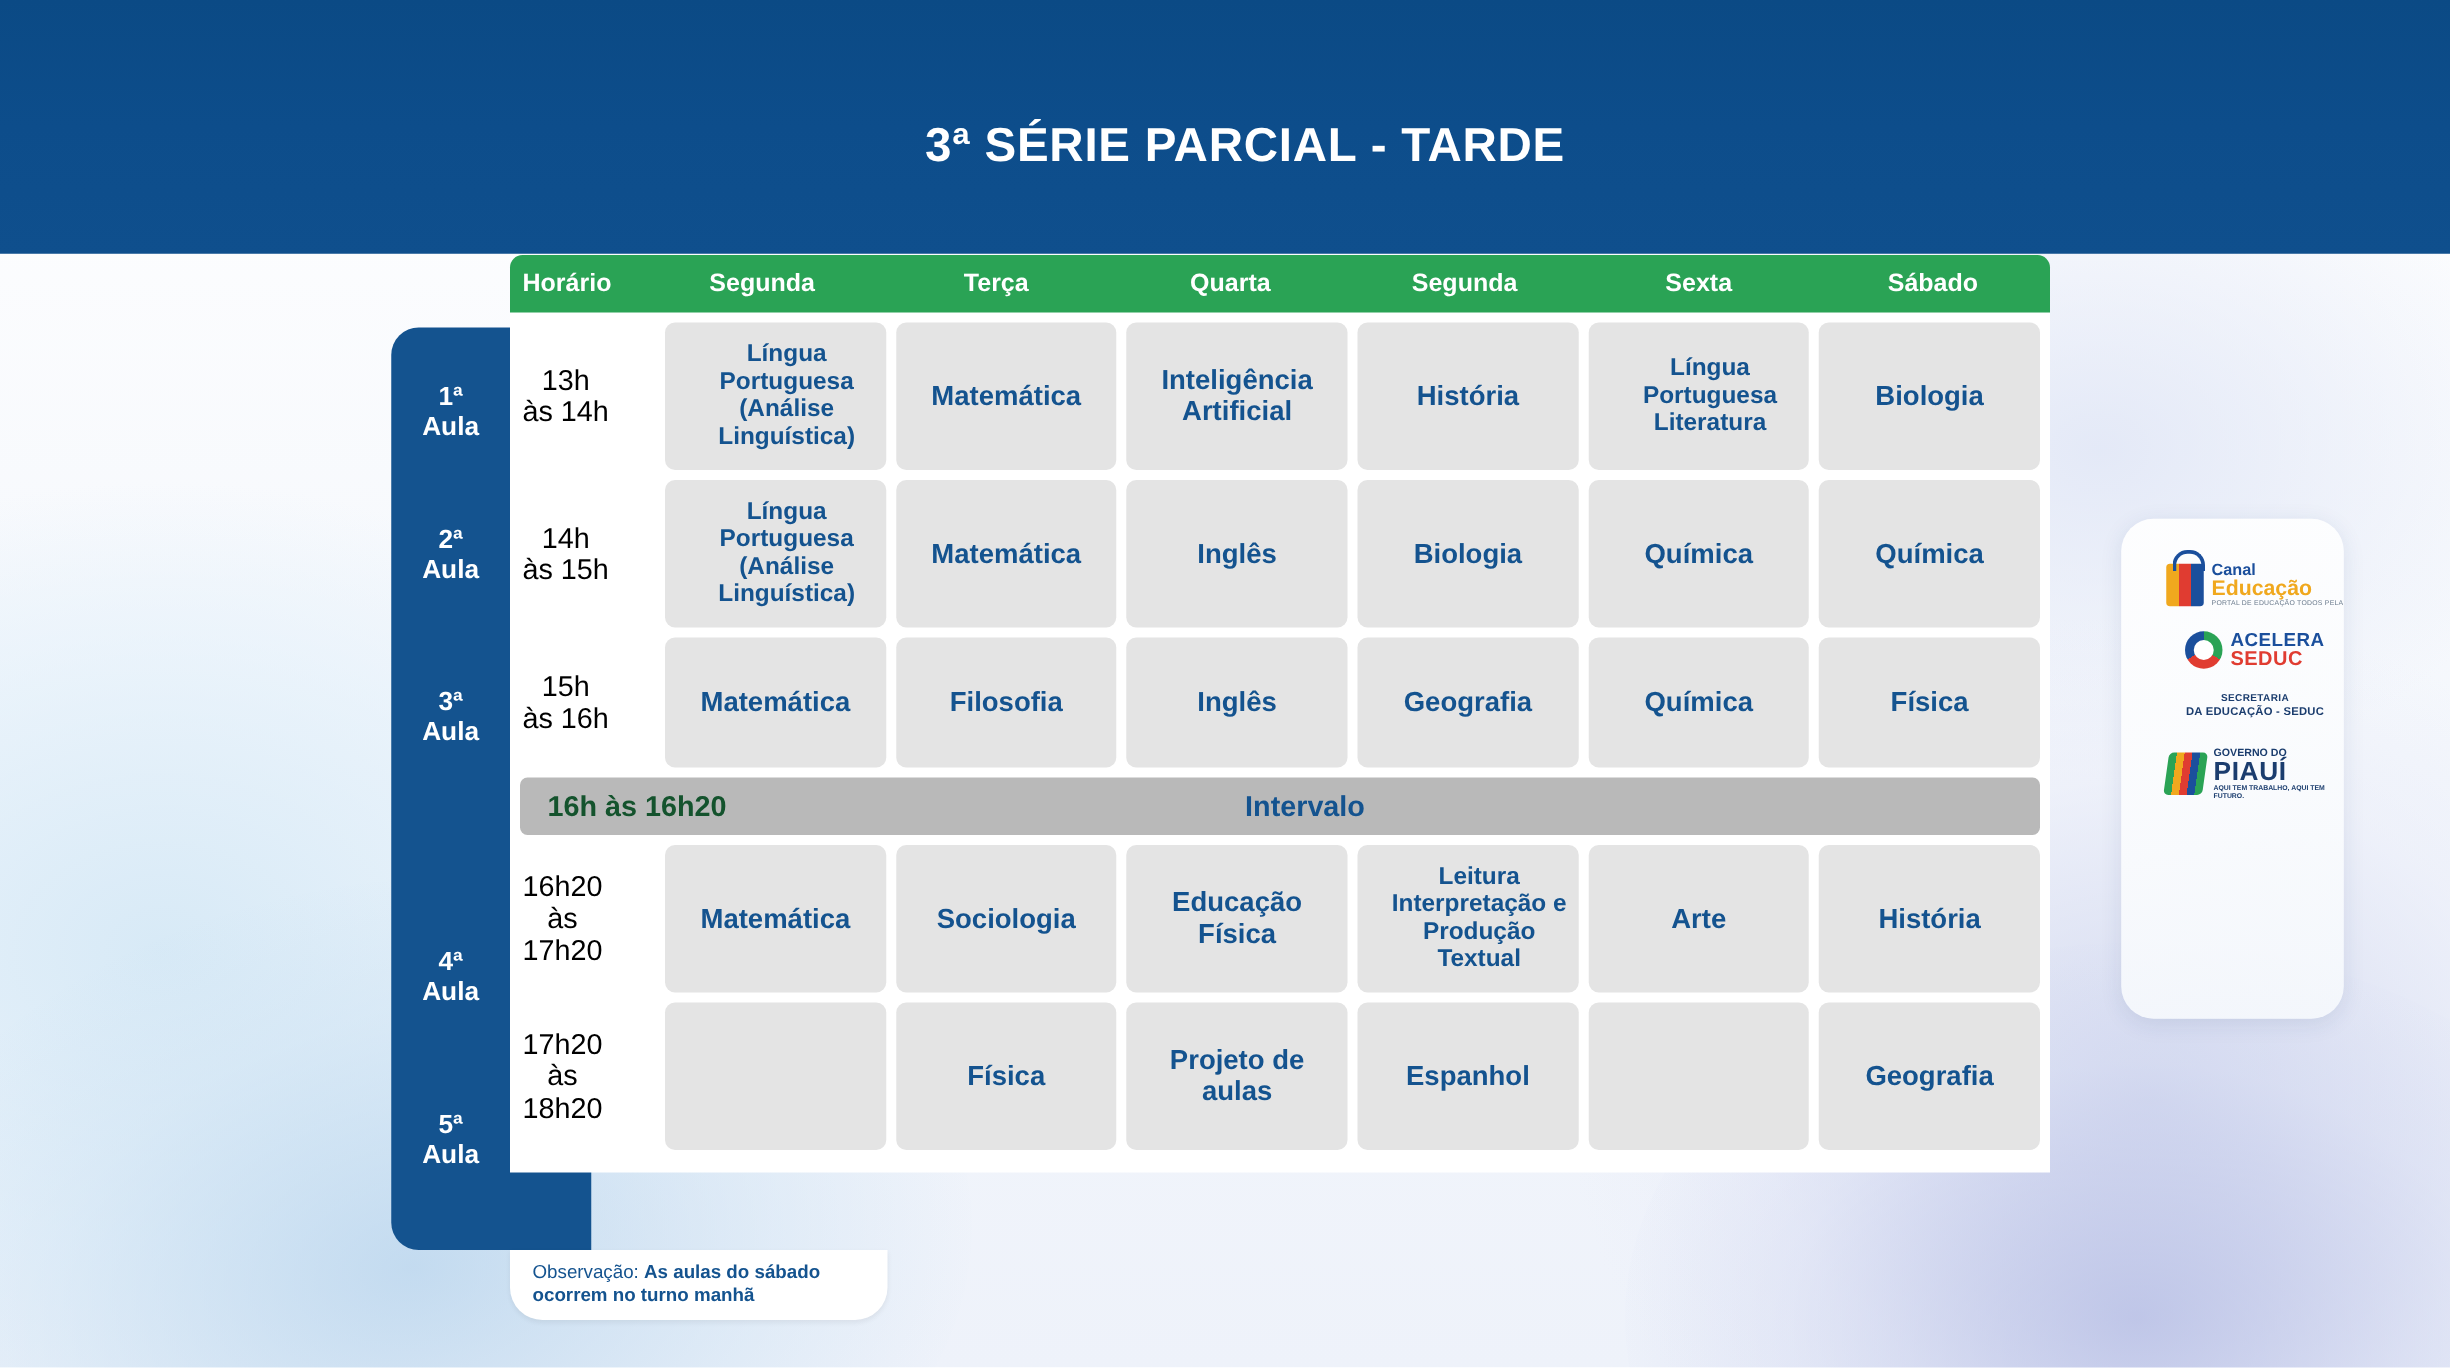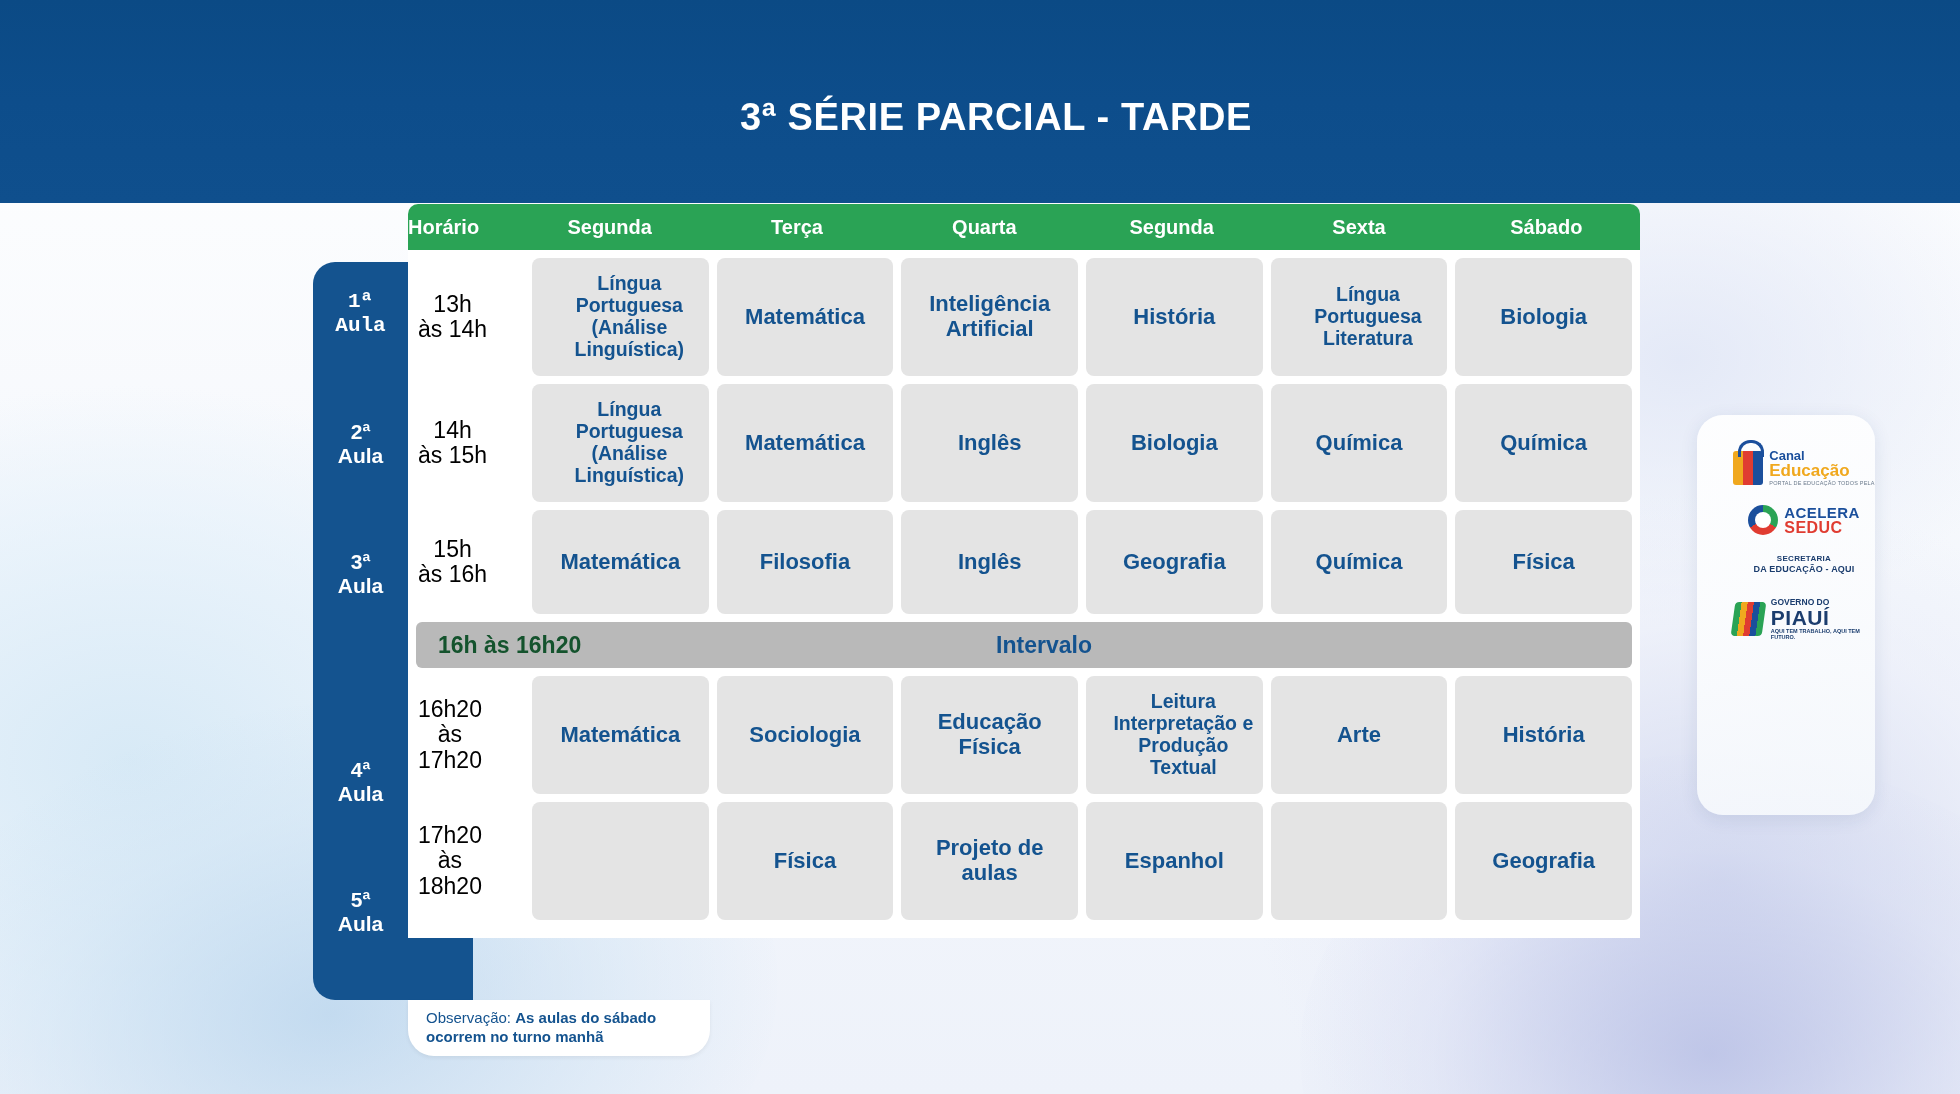--- a/index.html
+++ b/index.html
@@ -84,21 +84,21 @@
     height: 46px;
     align-items: center;
     overflow: hidden;
   }
   .head-cell {
     color: #ffffff;
     font-size: 20px;
     font-weight: bold;
     text-align: center;
   }
-  .head-cell.first { text-align: left; }
+  .head-cell.first { text-align: left; padding-left: 10px; }
 
   
   .panel {
     background: #ffffff;
     padding: 8px 8px 10px 8px;
   }
 
   .row {
     display: grid;
     grid-template-columns: 108px repeat(6, 1fr);
@@ -264,21 +264,21 @@
 <div class="bg-base"></div>
 <div class="bg-swoosh"></div>
 <div class="bg-swoosh2"></div>
 
 <div class="header">
   <div class="header-title">3ª SÉRIE PARCIAL - TARDE</div>
 </div>
 
 <div class="left-rail"></div>
 
-<div class="aula-label" style="top: 290px; font-family: Liberation Mono, monospace;">
+<div class="aula-label" style="top: 306px;">
   <div>1ª</div>
   <div>Aula</div>
 </div>
 <div class="aula-label" style="top: 420px;">
   <div>2ª</div>
   <div>Aula</div>
 </div>
 <div class="aula-label" style="top: 550px;">
   <div>3ª</div>
   <div>Aula</div>
@@ -409,21 +409,21 @@
   <div class="logo-acelera">
     <div class="acelera-icon"></div>
     <div class="acelera-text">
       <span class="a1">ACELERA</span>
       <span class="a2">SEDUC</span>
     </div>
   </div>
 
   <div class="seduc-text">
     <div class="s1">SECRETARIA</div>
-    <div class="s2">DA EDUCAÇÃO - AQUI</div>
+    <div class="s2">DA EDUCAÇÃO - SEDUC</div>
   </div>
 
   <div class="logo-piaui">
     <div class="piaui-mark"></div>
     <div class="piaui-text">
       <span class="p1">GOVERNO DO</span>
       <span class="p2">PIAUÍ</span>
       <span class="p3">AQUI TEM TRABALHO, AQUI TEM FUTURO.</span>
     </div>
   </div>

